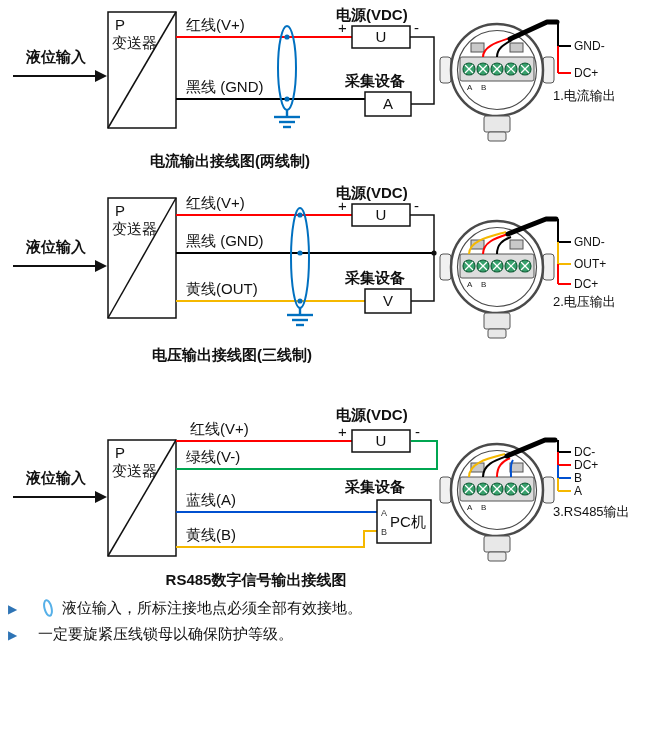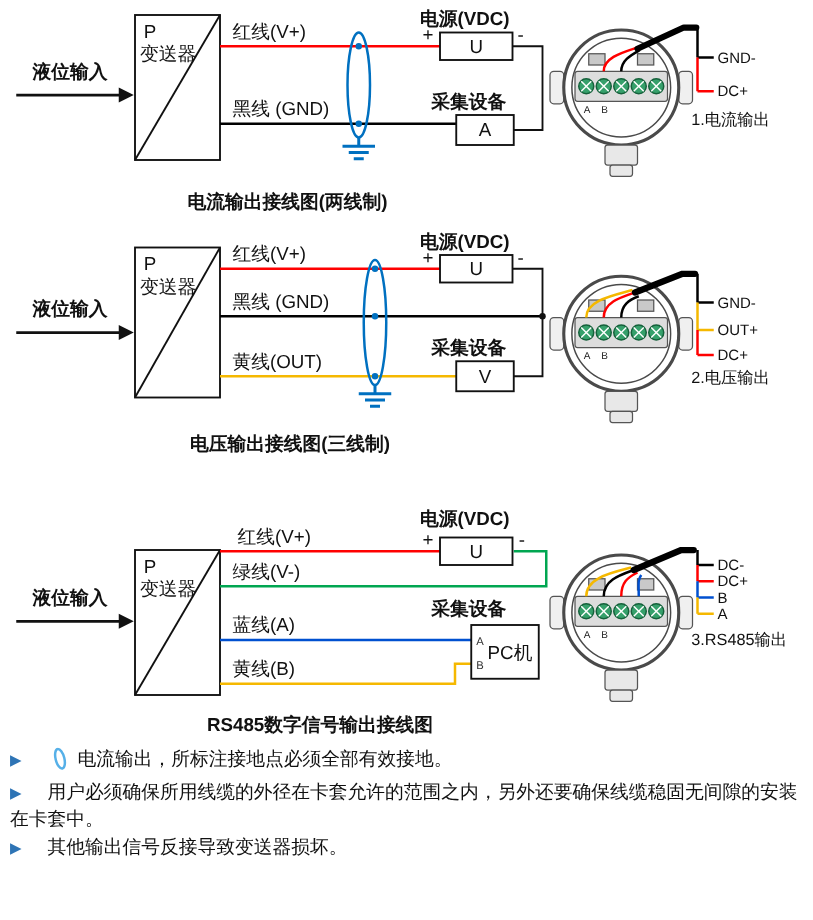--- a/index.html
+++ b/index.html
@@ -263,23 +263,20 @@
       <text x="553" y="116" class="t13">3.RS485输出</text>
     </g>
 
     <text x="256" y="185" class="t15 b mid">RS485数字信号输出接线图</text>
   </svg>
 
   <div class="notes">
     <div class="note">
       <span class="bullet">▶</span><span class="shield-icon"><svg width="20" height="18" viewBox="0 0 20 18">
             <ellipse cx="10" cy="9" rx="3.5" ry="8" fill="none" stroke="#56b0e8" stroke-width="2" transform="rotate(-14 10 9)"></ellipse>
-          </svg></span><span>电流输出，所标注接地点必须全部有效接地。</span>
+          </svg></span><span>液位输入，所标注接地点必须全部有效接地。</span>
     </div>
     <div class="note">
-      <span class="bullet">▶</span><span>用户必须确保所用线缆的外径在卡套允许的范围之内，另外还要确保线缆稳固无间隙的安装在卡套中。</span>
-    </div>
-    <div class="note">
-      <span class="bullet">▶</span><span>其他输出信号反接导致变送器损坏。</span>
+      <span class="bullet">▶</span><span>一定要旋紧压线锁母以确保防护等级。</span>
     </div>
   </div>
 
 </div>
 
 </body></html>

